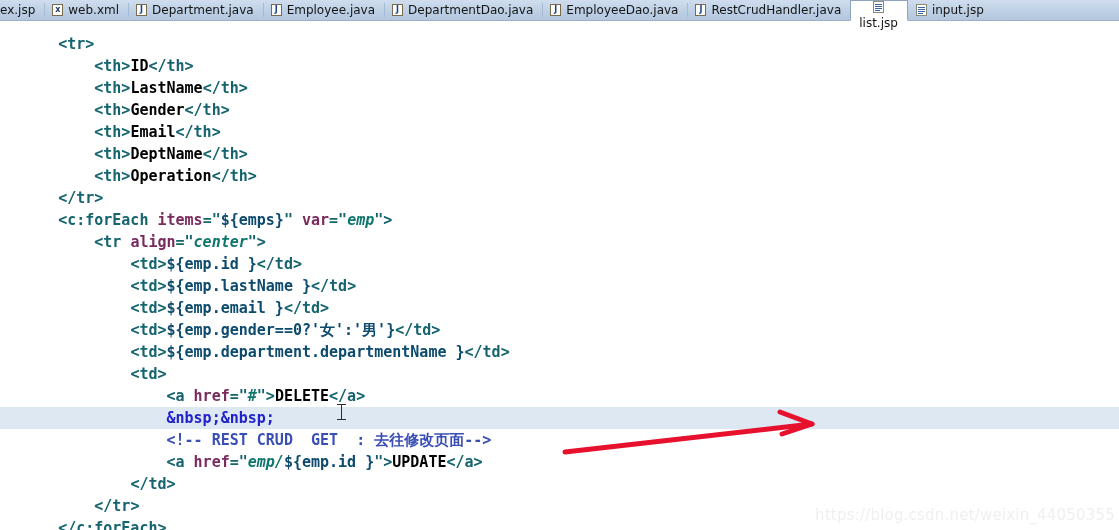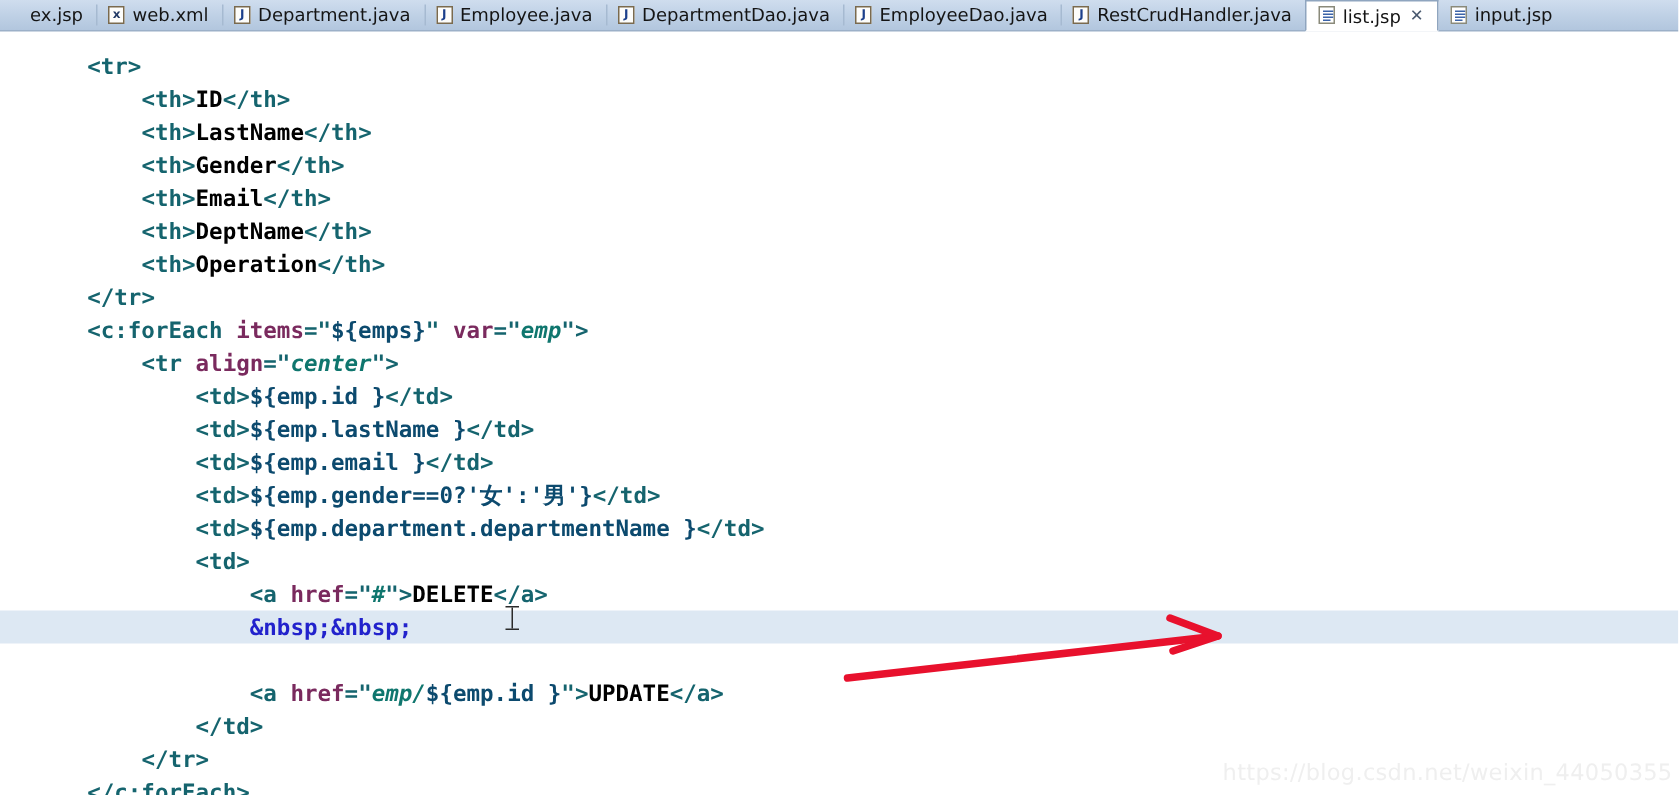--- a/index.html
+++ b/index.html
@@ -19,21 +19,20 @@
   #tabbar {
     position: absolute;
     left: 0; top: 0;
     width: 1119px;
     height: 21px;
     background: linear-gradient(to bottom, #cfddee 0%, #bed0e5 55%, #b2c6de 100%);
     border-bottom: 1px solid #9cb0c8;
     display: flex;
     align-items: stretch;
     box-sizing: border-box;
-    padding-left: 20px;
   }
   .tab {
     display: flex;
     align-items: center;
     gap: 4px;
     padding: 0 9px 0 8px;
     font-family: "DejaVu Sans", sans-serif;
     font-size: 12px;
     color: #141414;
     position: relative;
@@ -48,20 +47,21 @@
     background: #a6bad1;
   }
   .tab.first { padding-left: 0; }
   .tab.active {
     background: #ffffff;
     border-left: 1px solid #8fa5bf;
     border-right: 1px solid #8fa5bf;
     border-top: 1px solid #8fa5bf;
     border-bottom: 1px solid #ffffff;
     margin-bottom: -1px;
+    flex-direction: column;
   }
   .tab.active + .tab::before { display: none; }
   .tab.active::before { display: none; }
   .tab-label { line-height: 1; }
 
   
   .ficon {
     width: 12px; height: 13px;
     flex: 0 0 12px;
     position: relative;
@@ -272,21 +272,21 @@
       <div class="line"><span class="txt">    </span><span class="tag">&lt;c:forEach</span> <span class="attr">items</span><span class="tag">=</span><span class="tag">"</span><span class="el">${emps}</span><span class="tag">"</span> <span class="attr">var</span><span class="tag">=</span><span class="tag">"</span><span class="val">emp</span><span class="tag">"</span><span class="tag">&gt;</span></div>
       <div class="line"><span class="txt">        </span><span class="tag">&lt;tr</span> <span class="attr">align</span><span class="tag">=</span><span class="tag">"</span><span class="val">center</span><span class="tag">"</span><span class="tag">&gt;</span></div>
       <div class="line"><span class="txt">            </span><span class="tag">&lt;td</span><span class="tag">&gt;</span><span class="el">${emp.id }</span><span class="tag">&lt;/td</span><span class="tag">&gt;</span></div>
       <div class="line"><span class="txt">            </span><span class="tag">&lt;td</span><span class="tag">&gt;</span><span class="el">${emp.lastName }</span><span class="tag">&lt;/td</span><span class="tag">&gt;</span></div>
       <div class="line"><span class="txt">            </span><span class="tag">&lt;td</span><span class="tag">&gt;</span><span class="el">${emp.email }</span><span class="tag">&lt;/td</span><span class="tag">&gt;</span></div>
       <div class="line"><span class="txt">            </span><span class="tag">&lt;td</span><span class="tag">&gt;</span><span class="el">${emp.gender==0?'女':'男'}</span><span class="tag">&lt;/td</span><span class="tag">&gt;</span></div>
       <div class="line"><span class="txt">            </span><span class="tag">&lt;td</span><span class="tag">&gt;</span><span class="el">${emp.department.departmentName }</span><span class="tag">&lt;/td</span><span class="tag">&gt;</span></div>
       <div class="line"><span class="txt">            </span><span class="tag">&lt;td</span><span class="tag">&gt;</span></div>
       <div class="line"><span class="txt">                </span><span class="tag">&lt;a</span> <span class="attr">href</span><span class="tag">=</span><span class="tag">"</span><span class="val">#</span><span class="tag">"</span><span class="tag">&gt;</span><span class="txt">DELETE</span><span class="tag">&lt;/a</span><span class="tag">&gt;</span></div>
       <div class="line hl"><span class="txt">                </span><span class="ent">&amp;nbsp;</span><span class="ent">&amp;nbsp;</span></div>
-      <div class="line"><span class="txt">                </span></div>
+      <div class="line"><span class="txt">                </span><span class="cmt">&lt;!-- REST CRUD  GET  : 去往修改页面--&gt;</span></div>
       <div class="line"><span class="txt">                </span><span class="tag">&lt;a</span> <span class="attr">href</span><span class="tag">=</span><span class="tag">"</span><span class="val">emp/</span><span class="el">${emp.id }</span><span class="tag">"</span><span class="tag">&gt;</span><span class="txt">UPDATE</span><span class="tag">&lt;/a</span><span class="tag">&gt;</span></div>
       <div class="line"><span class="txt">            </span><span class="tag">&lt;/td</span><span class="tag">&gt;</span></div>
       <div class="line"><span class="txt">        </span><span class="tag">&lt;/tr</span><span class="tag">&gt;</span></div>
       <div class="line"><span class="txt">    </span><span class="tag">&lt;/c:forEach</span><span class="tag">&gt;</span></div>
       <div class="line"><span class="txt">    </span><span class="tag">&lt;/table</span><span class="tag">&gt;</span></div>
     </div>
 
   <div id="ibeam">
     <div class="bar t"></div>
     <div class="stem"></div>

